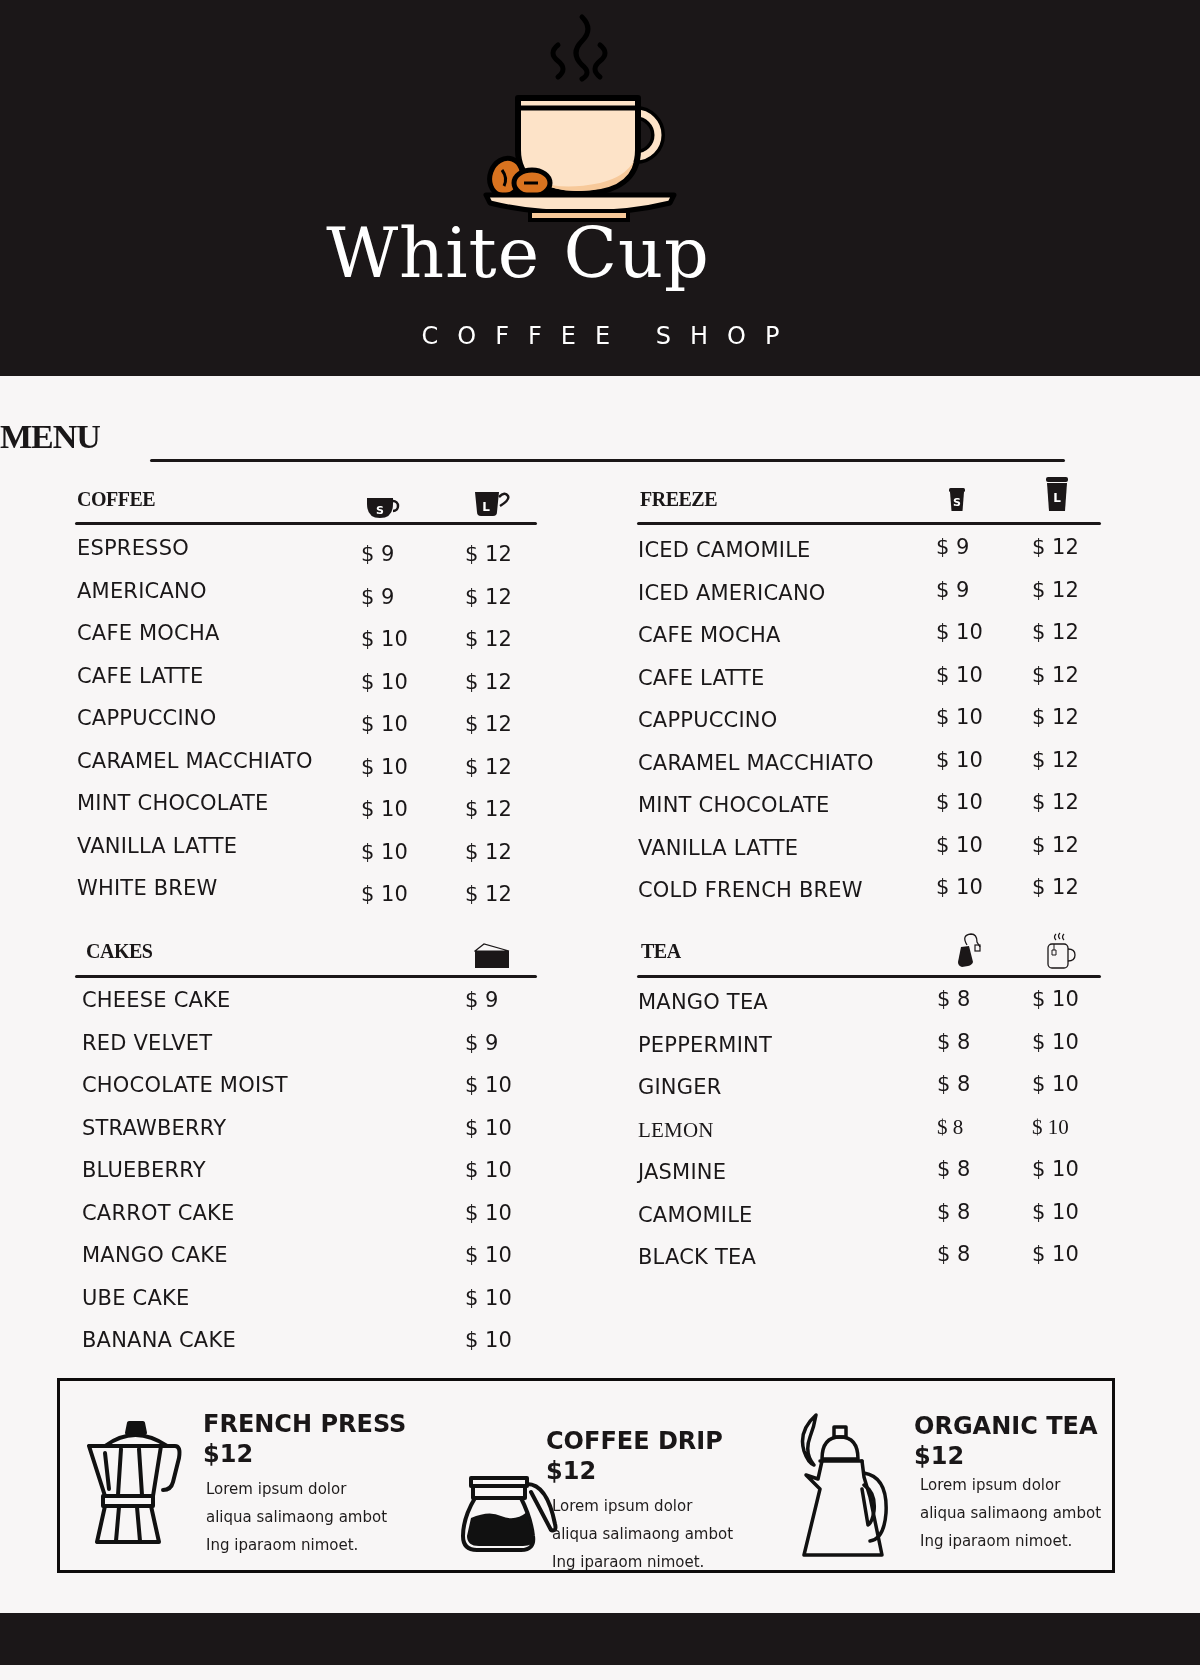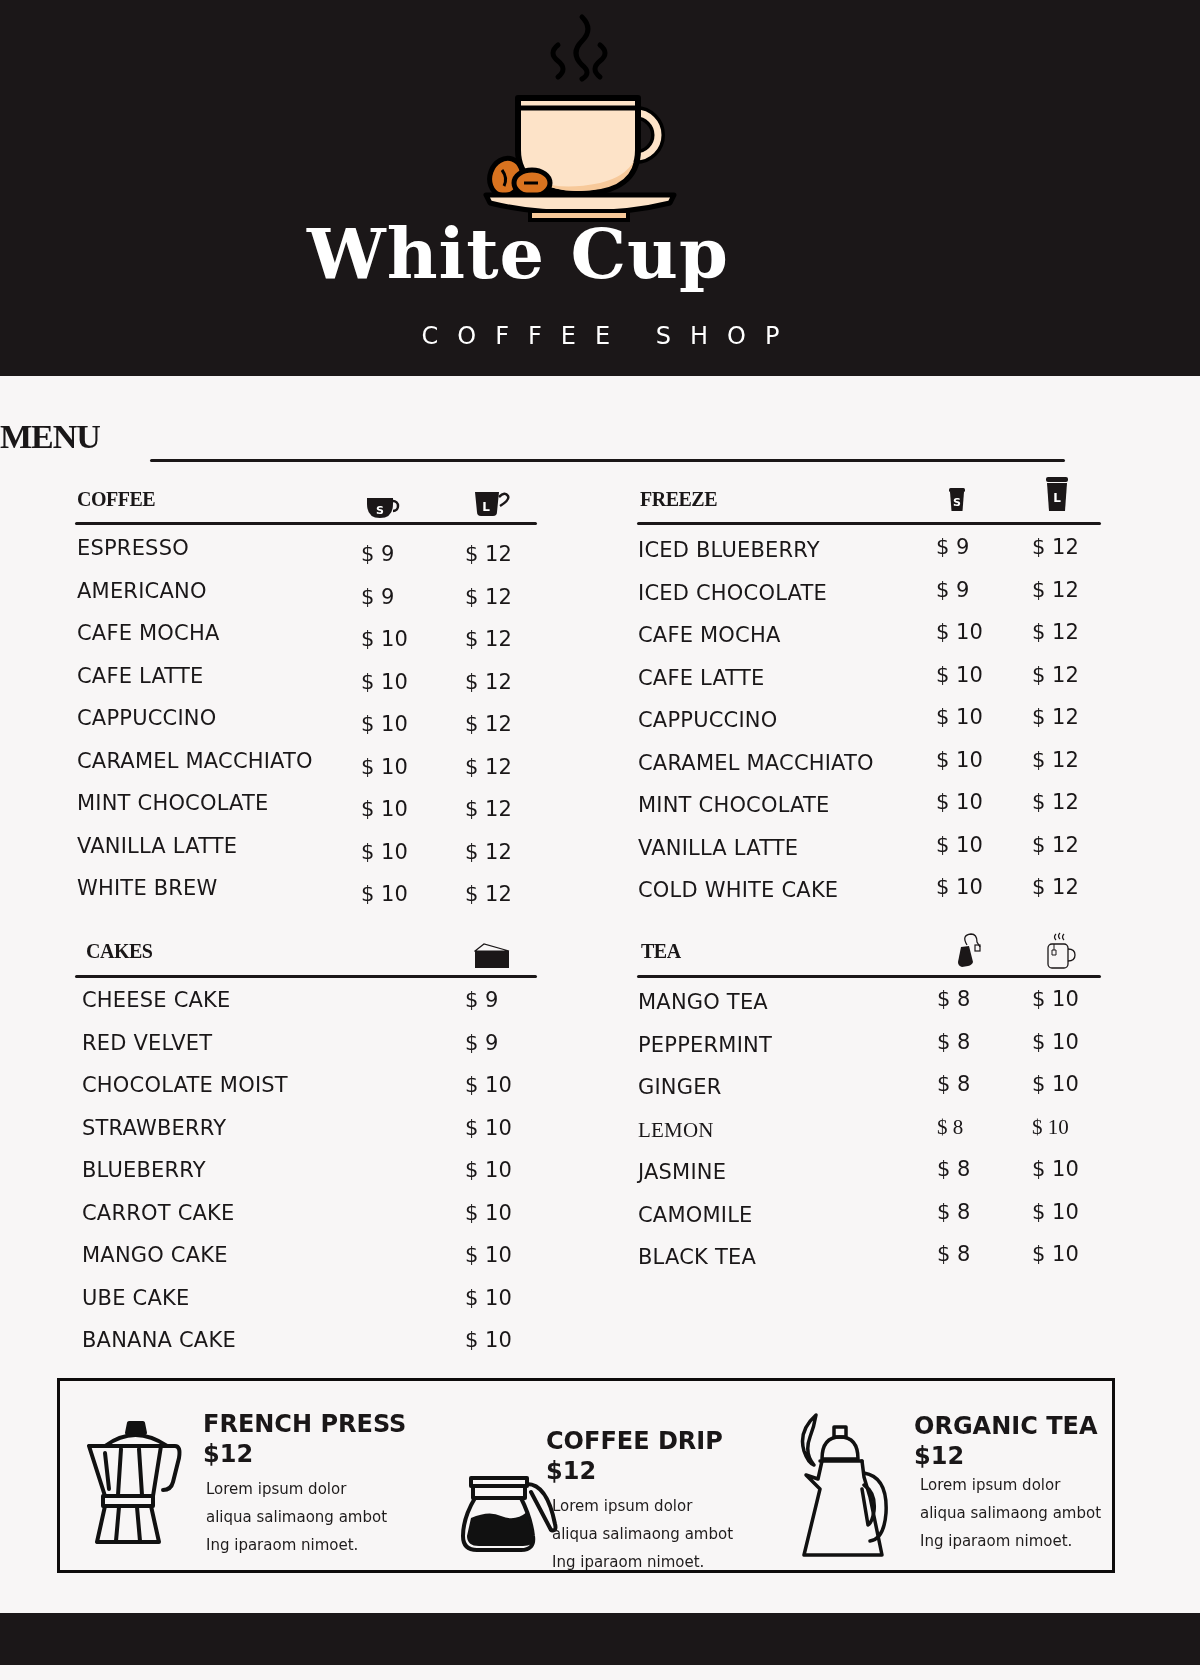--- a/index.html
+++ b/index.html
@@ -1,21 +1,21 @@
 <!DOCTYPE html>
 <html><head>
 <meta charset="utf-8">
 <style>
   html, body { margin:0; padding:0; }
   body { width:1200px; height:1680px; background:#f8f6f6; position:relative; overflow:hidden;
          font-family:"DejaVu Sans", sans-serif; color:#1a1718; }
   .header { position:absolute; left:0; top:0; width:1200px; height:376px; background:#1b1718; }
   .logo { position:absolute; left:480px; top:5px; width:240px; height:220px; }
   .brand-title { position:absolute; left:0; top:212px; width:1036px; text-align:center;
-         font-family:"DejaVu Serif", serif; font-weight:bold; font-size:70px; color:#ffffff; letter-spacing:1px; }
+         font-family:"DejaVu Serif", serif; font-weight:normal; font-size:70px; color:#ffffff; letter-spacing:1px; }
   .brand-sub { position:absolute; left:0; top:322px; width:1200px; text-align:center; padding-left:10px;
          font-family:"DejaVu Sans", sans-serif; font-size:24px; color:#ffffff; letter-spacing:19px; font-weight:normal; }
   .menu-title { position:absolute; left:0; top:418px; width:1160px; text-align:left;
          font-family:"Liberation Serif", serif; font-weight:bold; font-size:34px; letter-spacing:-1px; }
   .menu-rule { position:absolute; left:150px; top:459px; width:915px; height:3px; background:#1b1718; border-radius:2px; }
   .section { position:absolute; }
   .sec-head { position:absolute; font-family:"Liberation Serif", serif; font-weight:bold; font-size:20px; letter-spacing:-0.5px; }
   .sec-rule { position:absolute; height:3px; background:#1b1718; border-radius:2px; }
   .hicon { position:absolute; }
   .row { position:absolute; left:0; height:40px; font-family:"DejaVu Sans", sans-serif; font-size:21px; }
@@ -133,26 +133,26 @@
   </svg>
   <svg class="hicon" style="left:1046px;top:477px;" width="22" height="35" viewBox="0 0 22 35">
     <rect x="0" y="0" width="22" height="5" rx="2" fill="#1b1718"></rect>
     <path d="M1 6 h20 l-2 28 h-16z" fill="#1b1718"></path>
     <text x="11" y="25" font-size="12" font-weight="bold" fill="#fff" text-anchor="middle" font-family="DejaVu Sans, sans-serif">L</text>
   </svg>
   <div class="sec-rule" style="left:637px;top:522px;width:464px;"></div>
 </div>
 <div id="freeze-rows">
     <div class="row" style="left: 638px; top: 538px; width: 480px;">
-      <span class="name">ICED BLUEBERRY</span>
+      <span class="name">ICED CAMOMILE</span>
       <span class="p1" style="left: 298px; top: -3px;">$ 9</span>
       <span class="p1" style="left: 394px; top: -3px;">$ 12</span>
     </div>
     <div class="row" style="left: 638px; top: 580.5px; width: 480px;">
-      <span class="name">ICED CHOCOLATE</span>
+      <span class="name">ICED AMERICANO</span>
       <span class="p1" style="left: 298px; top: -3px;">$ 9</span>
       <span class="p1" style="left: 394px; top: -3px;">$ 12</span>
     </div>
     <div class="row" style="left: 638px; top: 623px; width: 480px;">
       <span class="name">CAFE MOCHA</span>
       <span class="p1" style="left: 298px; top: -3px;">$ 10</span>
       <span class="p1" style="left: 394px; top: -3px;">$ 12</span>
     </div>
     <div class="row" style="left: 638px; top: 665.5px; width: 480px;">
       <span class="name">CAFE LATTE</span>
@@ -173,21 +173,21 @@
       <span class="name">MINT CHOCOLATE</span>
       <span class="p1" style="left: 298px; top: -3px;">$ 10</span>
       <span class="p1" style="left: 394px; top: -3px;">$ 12</span>
     </div>
     <div class="row" style="left: 638px; top: 835.5px; width: 480px;">
       <span class="name">VANILLA LATTE</span>
       <span class="p1" style="left: 298px; top: -3px;">$ 10</span>
       <span class="p1" style="left: 394px; top: -3px;">$ 12</span>
     </div>
     <div class="row" style="left: 638px; top: 878px; width: 480px;">
-      <span class="name">COLD WHITE CAKE</span>
+      <span class="name">COLD FRENCH BREW</span>
       <span class="p1" style="left: 298px; top: -3px;">$ 10</span>
       <span class="p1" style="left: 394px; top: -3px;">$ 12</span>
     </div>
   </div>
 
 <div class="section" style="left:0;top:0;">
   <div class="sec-head" style="left:86px;top:940px;">CAKES</div>
   <svg class="hicon" style="left:474px;top:943px;" width="36" height="26" viewBox="0 0 36 26">
     <path d="M1 8 L10 1 L35 8 Z" fill="#f8f6f6" stroke="#1b1718" stroke-width="1.2"></path>
     <rect x="1" y="8" width="34" height="17" fill="#1b1718"></rect>

